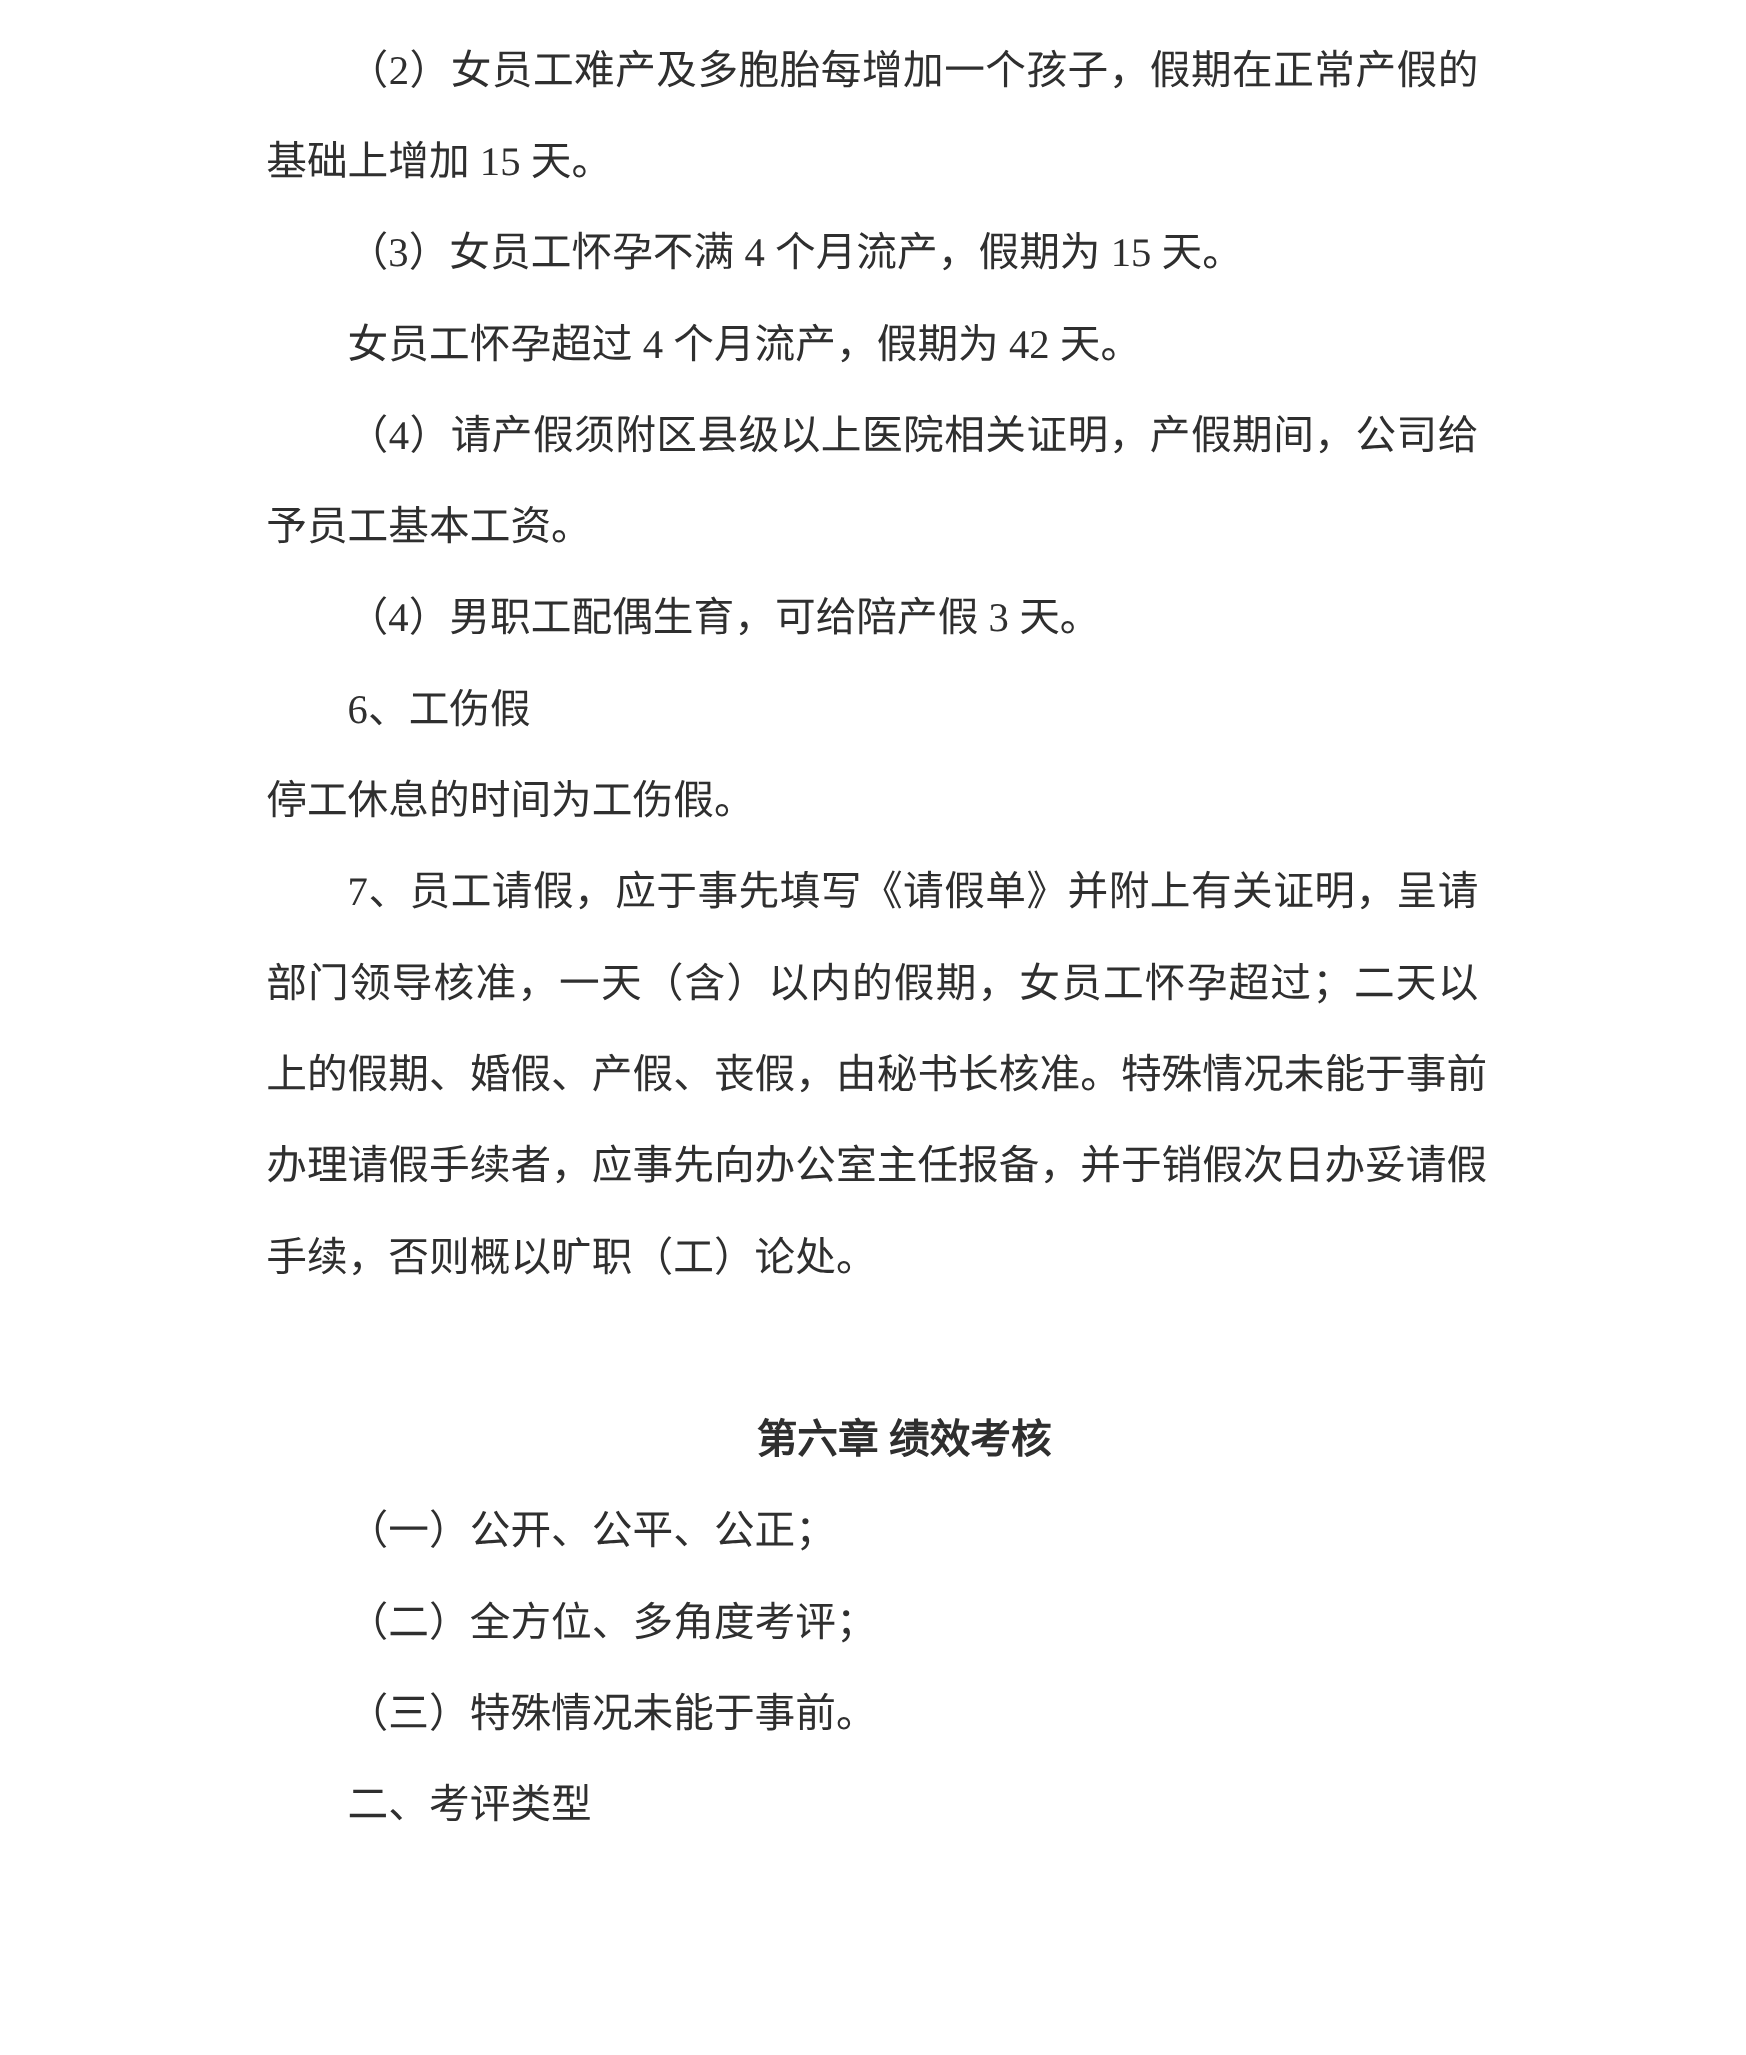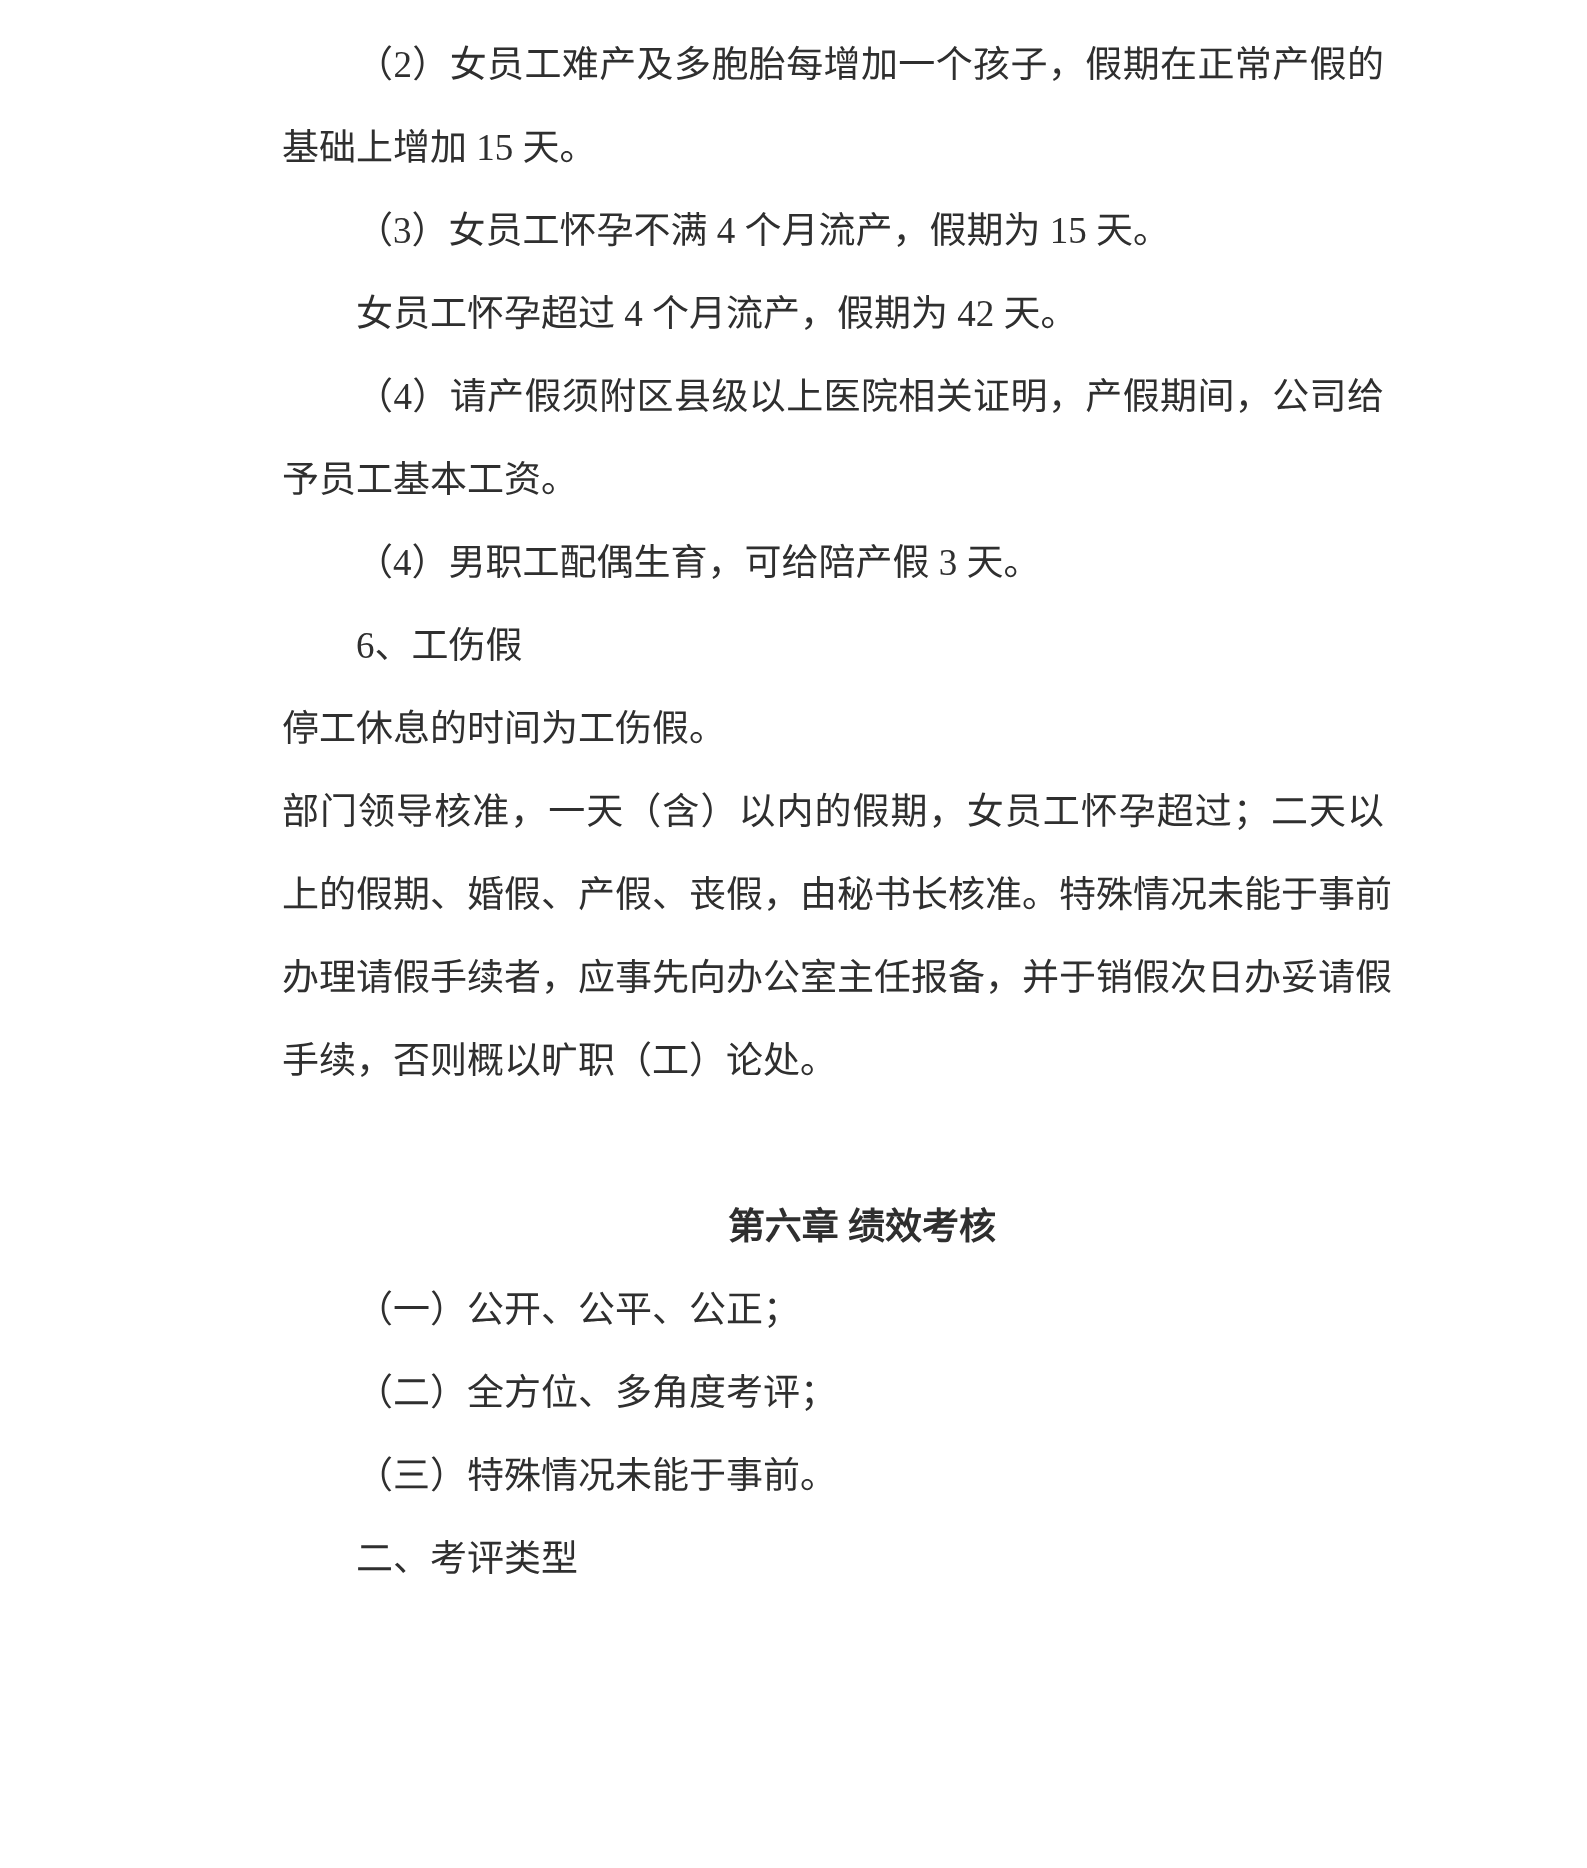--- a/index.html
+++ b/index.html
@@ -20,21 +20,20 @@
     padding: 23px 243px 0 242px;
   }
   .line {
     width: 1102px;
     height: 83px;
     line-height: 83px;
     font-size: 37px;
     white-space: nowrap;
     text-align: left;
     letter-spacing: 0;
-    margin-left: 40px;
   }
   .indent {
     box-sizing: border-box;
     padding-left: 74px;
   }
   .full {
     text-align: justify;
     text-align-last: justify;
   }
   .spacer {
@@ -54,20 +53,21 @@
 <div class="doc">
   <div class="line indent full">（2）女员工难产及多胞胎每增加一个孩子，假期在正常产假的</div>
   <div class="line">基础上增加 15 天。</div>
   <div class="line indent">（3）女员工怀孕不满 4 个月流产，假期为 15 天。</div>
   <div class="line indent">女员工怀孕超过 4 个月流产，假期为 42 天。</div>
   <div class="line indent full">（4）请产假须附区县级以上医院相关证明，产假期间，公司给</div>
   <div class="line">予员工基本工资。</div>
   <div class="line indent">（4）男职工配偶生育，可给陪产假 3 天。</div>
   <div class="line indent">6、工伤假</div>
   <div class="line">停工休息的时间为工伤假。</div>
+  <div class="line indent full">7、员工请假，应于事先填写《请假单》并附上有关证明，呈请</div>
   <div class="line full">部门领导核准，一天（含）以内的假期，女员工怀孕超过；二天以</div>
   <div class="line full">上的假期、婚假、产假、丧假，由秘书长核准。特殊情况未能于事前</div>
   <div class="line full">办理请假手续者，应事先向办公室主任报备，并于销假次日办妥请假</div>
   <div class="line">手续，否则概以旷职（工）论处。</div>
   <div class="line spacer"></div>
   <div class="line heading">第六章 绩效考核</div>
   <div class="line indent">（一）公开、公平、公正；</div>
   <div class="line indent">（二）全方位、多角度考评；</div>
   <div class="line indent">（三）特殊情况未能于事前。</div>
   <div class="line indent">二、考评类型</div>

